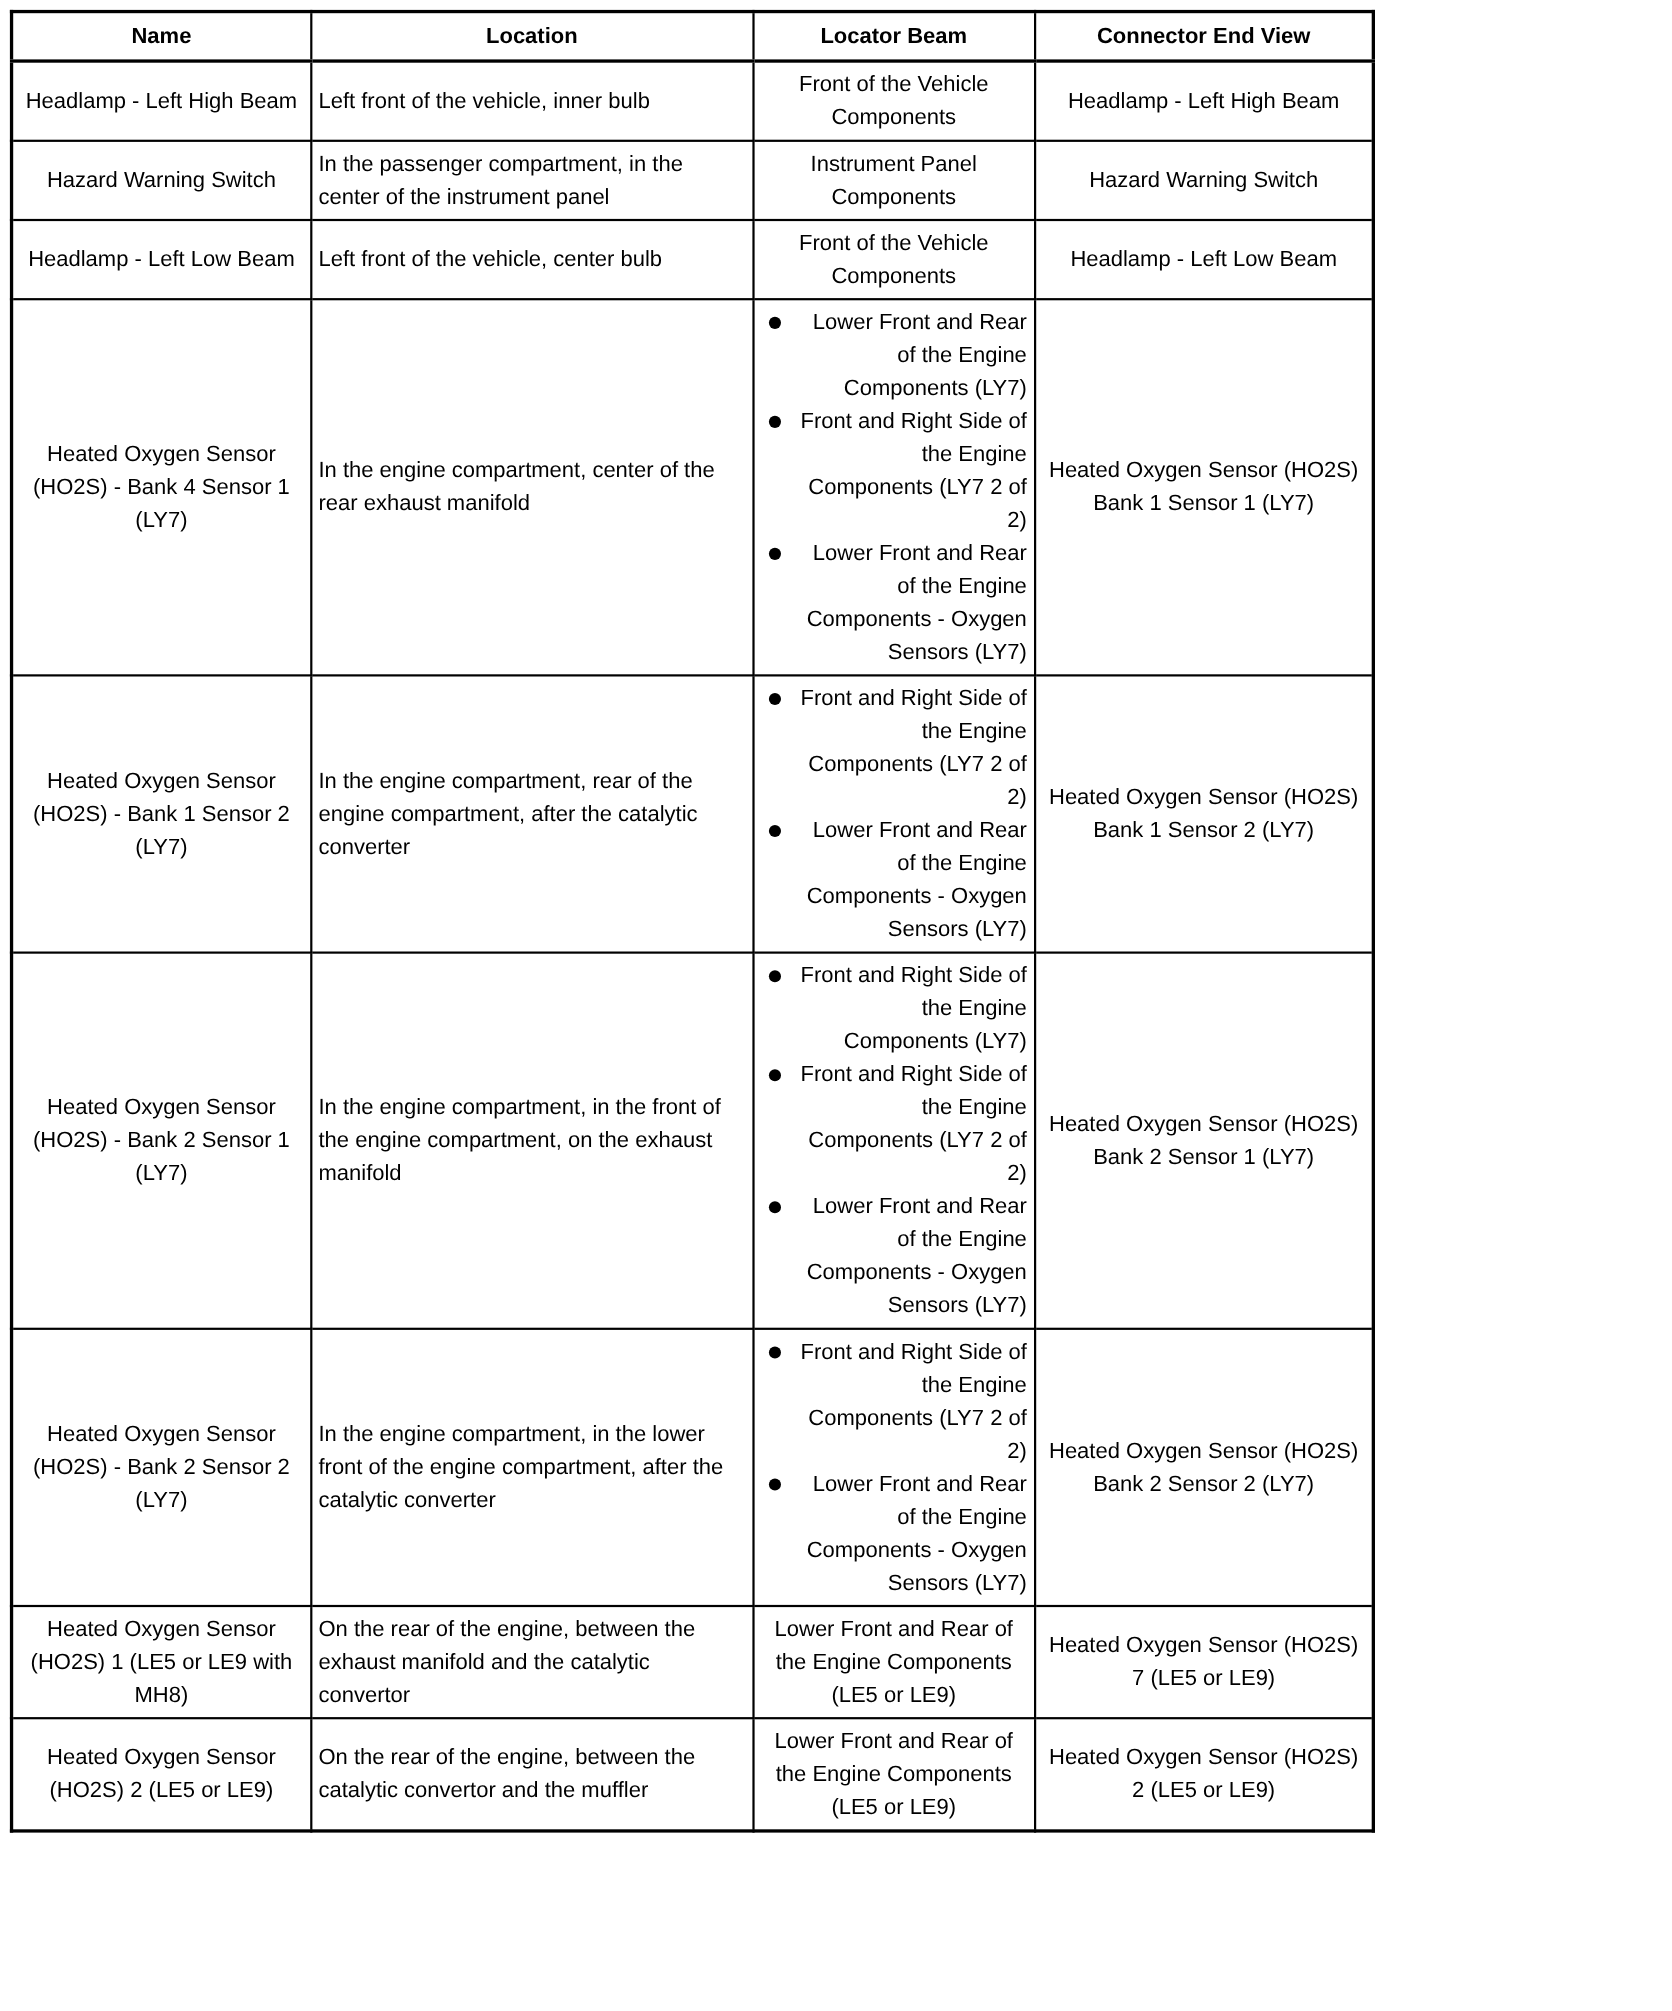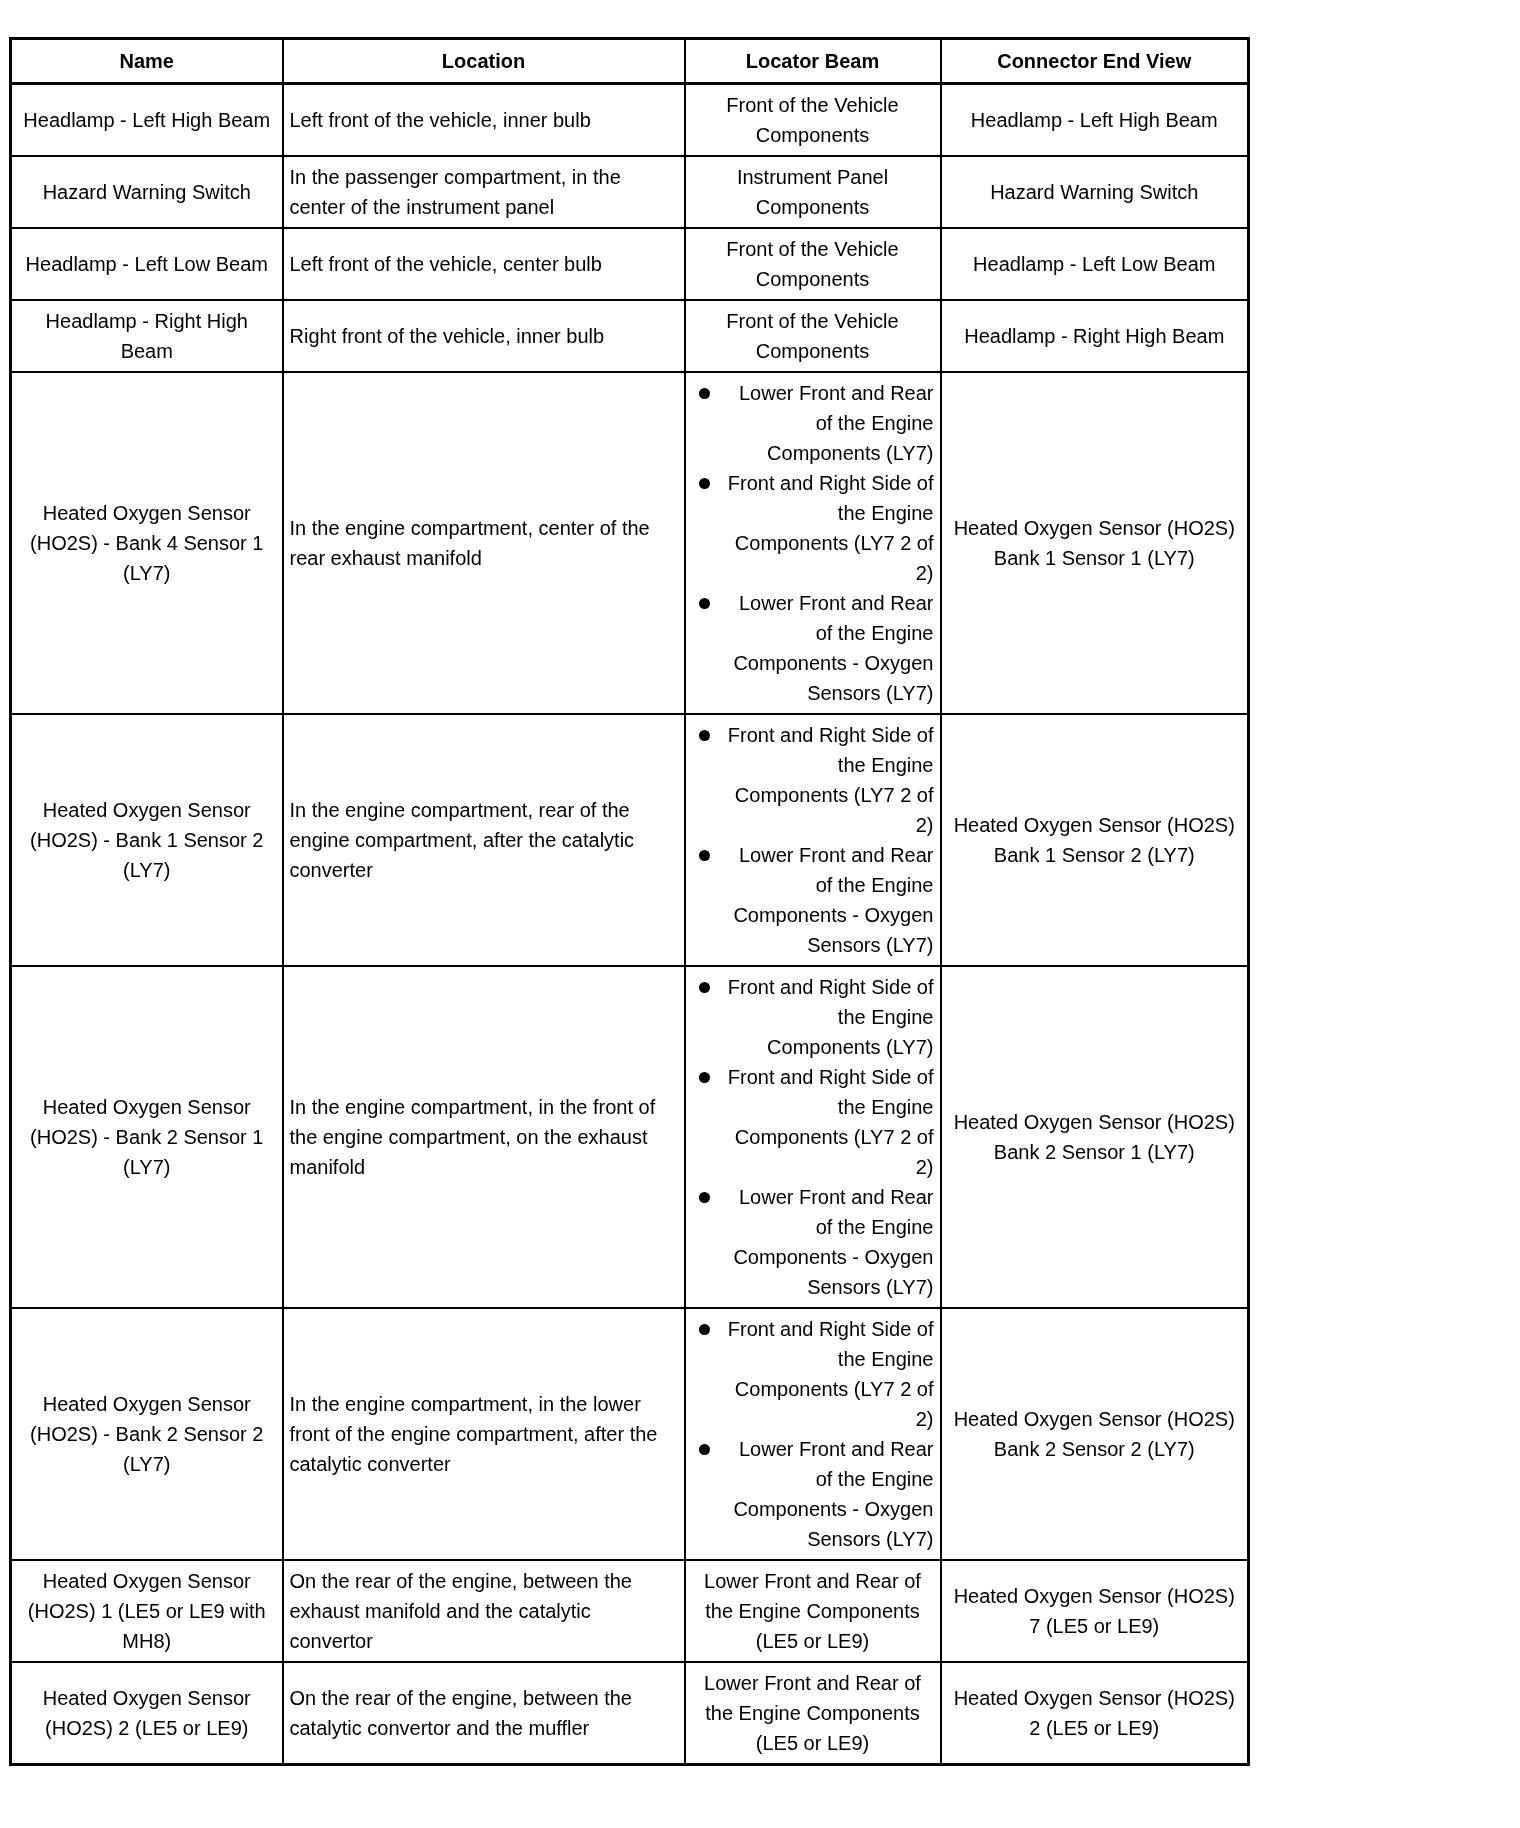--- a/index.html
+++ b/index.html
@@ -9,21 +9,20 @@
     background: #ffffff;
     color: #000000;
   }
   body {
     width: 1520px;
     min-height: 1828px;
     font-family: "Liberation Sans", "DejaVu Sans", sans-serif;
   }
   .page {
     padding: 9px 0 9px 9px;
-    margin-top: 28px;
   }
   table.component-table {
     border-collapse: collapse;
     border: 3px solid #000;
     table-layout: fixed;
   }
   col.col-name      { width: 272px; }
   col.col-location  { width: 402px; }
   col.col-locator   { width: 256px; }
   col.col-connector { width: 308px; }
@@ -102,26 +101,20 @@
     <td class="cell-connector">Hazard Warning Switch</td>
   </tr>
 
   <tr>
     <td class="cell-name">Headlamp - Left Low Beam</td>
     <td class="cell-location">Left front of the vehicle, center bulb</td>
     <td class="cell-locator single">Front of the Vehicle Components</td>
     <td class="cell-connector">Headlamp - Left Low Beam</td>
   </tr>
 
-  <tr>
-    <td class="cell-name">Headlamp - Right High Beam</td>
-    <td class="cell-location">Right front of the vehicle, inner bulb</td>
-    <td class="cell-locator single">Front of the Vehicle Components</td>
-    <td class="cell-connector">Headlamp - Right High Beam</td>
-  </tr>
 
 
   <tr>
     <td class="cell-name">Heated Oxygen Sensor (HO2S) - Bank 4 Sensor 1 (LY7)</td>
     <td class="cell-location">In the engine compartment, center of the rear exhaust manifold</td>
     <td class="cell-locator">
             <ul class="locator-list">
               <li>Lower Front and Rear of the Engine Components (LY7)</li>
               <li>Front and Right Side of the Engine Components (LY7 2 of 2)</li>
               <li>Lower Front and Rear of the Engine Components - Oxygen Sensors (LY7)</li>

